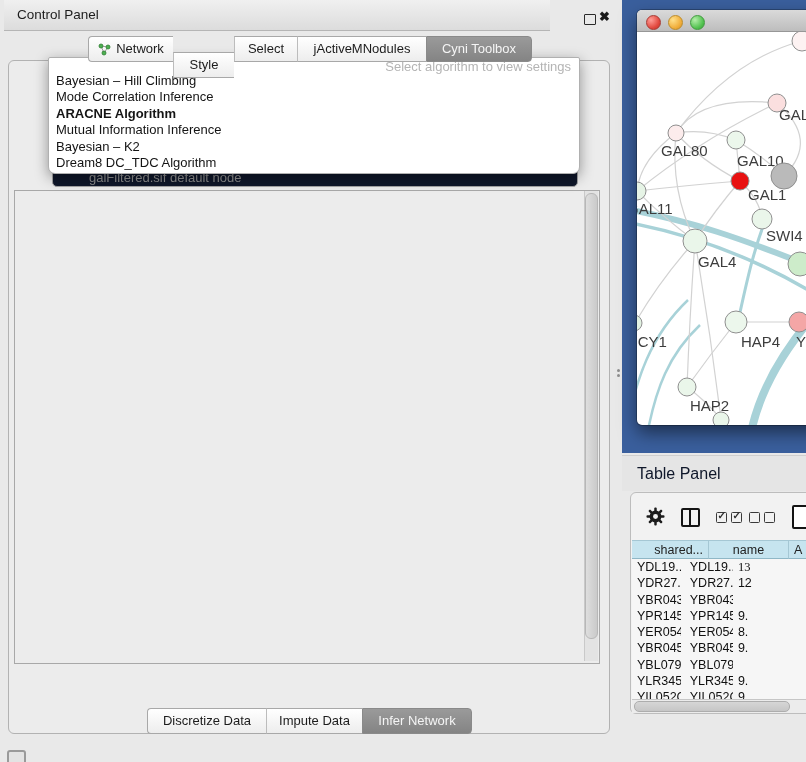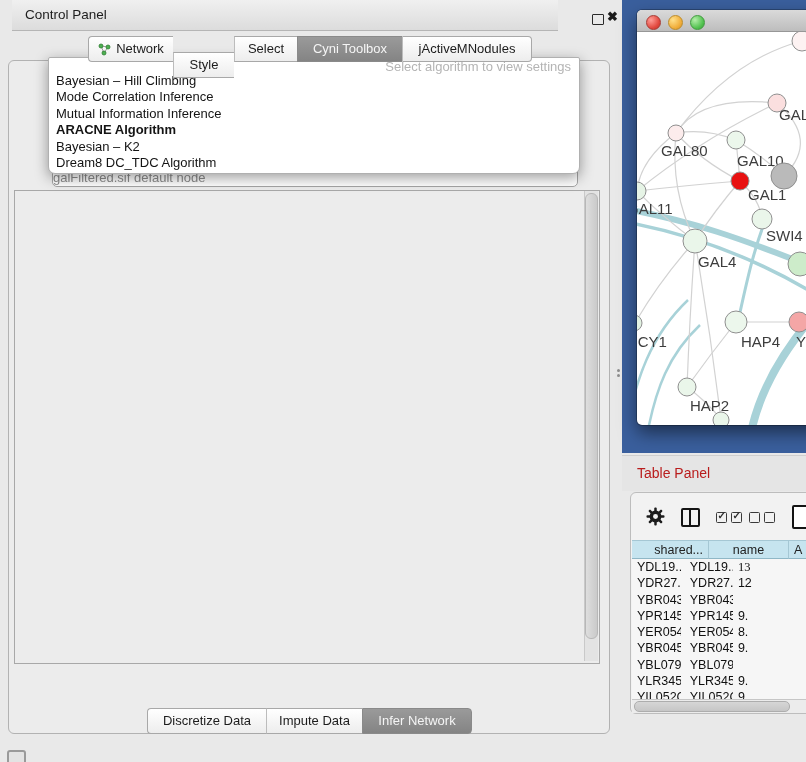--- a/index.html
+++ b/index.html
@@ -2,39 +2,39 @@
 <html><head>
 <meta charset="utf-8">
 <style>
   html,body{margin:0;padding:0;}
   #root{position:relative;width:806px;height:762px;overflow:hidden;background:#e9e9e9;
         font-family:"Liberation Sans",sans-serif;-webkit-font-smoothing:antialiased;}
   .abs{position:absolute;}
   .nw{white-space:nowrap;}
 
   
-  .cp-titlebar{left:12px;top:0;width:546px;height:30px;background:linear-gradient(#f0f0f0,#dcdcdc);
+  .cp-titlebar{left:4px;top:0;width:546px;height:30px;background:linear-gradient(#f0f0f0,#dcdcdc);
                border-bottom:1px solid #b5b5b5;}
   .cp-title{left:13px;top:7px;font-size:13.5px;color:#1d1d1d;}
   .float-icon{left:580px;top:14px;width:10px;height:9px;border:1.6px solid #2a2a2a;border-radius:1px;}
   .close-icon{left:595px;top:9px;font-size:13px;font-weight:bold;color:#1a1a1a;}
 
   .tabrow{left:88px;top:36px;height:24px;display:flex;z-index:6;}
   .seg{height:24px;line-height:24px;text-align:center;font-size:13px;color:#1c1c1c;
        background:linear-gradient(#ffffff,#ededed);border-top:1px solid #a8a8a8;border-bottom:1px solid #a8a8a8;
        border-left:1px solid #bcbcbc;display:flex;align-items:center;justify-content:center;gap:5px;}
   .seg:first-child{border-left:1px solid #a8a8a8;border-radius:4px 0 0 4px;}
   .seg:last-child{border-right:1px solid #a8a8a8;border-radius:0 4px 4px 0;}
   .seg.sel{background:linear-gradient(#9a9a9a,#848484);color:#f5f5f5;border-color:#8a8a8a;}
 
   .cp-body{left:8px;top:60px;width:600px;height:672px;background:#ececec;border:1px solid #b2b2b2;
            border-radius:6px;z-index:1;}
 
-  .net-sel{left:52px;top:167px;width:526px;height:20px;background:#ffffff;border:1px solid #a5a5a5;
-           border-radius:5px;z-index:2;font-size:13px;color:#8e8e8e;line-height:20px;
+  .net-sel{left:52px;top:167px;width:526px;height:20px;background:#0f172a;border:1px solid #a5a5a5;
+           border-radius:5px;z-index:2;font-size:13px;color:#8e8e8e;line-height:20px;padding-left:36px;
            box-sizing:border-box;}
 
   .popup{left:48px;top:57px;width:530px;height:115px;background:#fff;border:1px solid #b0b0b0;
          border-radius:2px 2px 7px 7px;box-shadow:0 4px 14px rgba(0,0,0,0.38);z-index:5;}
   .popup-ph{position:absolute;top:1px;right:8px;font-size:13px;color:#b4b4b4;}
   .menu-items{position:absolute;left:0;top:15px;width:100%;}
   .menu-item{height:16.4px;line-height:16.4px;font-size:13px;color:#141414;padding-left:7px;white-space:nowrap;}
   .menu-item.bold{font-weight:bold;}
 
   .scrollpane{left:14px;top:190px;width:584px;height:472px;border:1px solid #a8a8a8;background:#ececec;
@@ -89,21 +89,21 @@
   .net-win{left:637px;top:10px;width:200px;height:415px;background:#fff;border-radius:5px 0 0 5px;
            box-shadow:0 8px 18px rgba(0,0,0,0.5),0 0 0 1px rgba(0,0,0,0.25);}
   .net-titlebar{position:absolute;left:0;top:0;width:100%;height:22px;border-radius:5px 0 0 0;
                 background:linear-gradient(#dadada,#bdbdbd);border-bottom:1px solid #979797;box-sizing:border-box;}
   .tl{position:absolute;top:4.5px;width:13px;height:13px;border-radius:50%;}
   .tl.red{left:9px;background:radial-gradient(circle at 4px 4px,#ff9d96,#e0463c 65%,#bc382f);border:1px solid #a83a33;}
   .tl.yel{left:31px;background:radial-gradient(circle at 4px 4px,#ffe08a,#f0ac38 65%,#cf8f2a);border:1px solid #bc8c2c;}
   .tl.grn{left:53px;background:radial-gradient(circle at 4px 4px,#b4eeaa,#51c14f 65%,#3f9e3e);border:1px solid #429c40;}
 
   .tp-strip{left:622px;top:455px;width:184px;height:35px;background:#e5e5e5;border-top:1px solid #cfcfcf;}
-  .tp-title{left:637px;top:465px;font-size:14px;color:#b91c1c;}
+  .tp-title{left:637px;top:465px;font-size:16px;color:#0f172a;}
   .tp-box{left:630px;top:492px;width:190px;height:220px;background:#f2f2f2;border:1px solid #bdbdbd;
           border-radius:6px 0 0 6px;overflow:hidden;}
 
   .colsplit-icon{left:681px;top:508px;width:15px;height:15px;border:2px solid #141414;border-radius:2px;}
   .colsplit-icon::after{content:"";position:absolute;left:6px;top:0;width:2px;height:15px;background:#141414;}
   .cb{display:inline-block;width:9px;height:9px;border:1.6px solid #3a3a3a;border-radius:1.5px;position:relative;}
   .cb.on::after{content:"\2713";position:absolute;top:-3px;left:0.5px;font-size:10px;font-weight:bold;color:#2e2e2e;}
   .doc-icon{left:792px;top:505px;width:15px;height:20px;border:2px solid #141414;border-radius:2px;background:#fff;}
 
   .tbl-head{left:632px;top:540px;height:19px;display:flex;z-index:2;}
@@ -140,39 +140,39 @@
         <circle cx="6" cy="10" r="2" fill="#4caf50" stroke="#2e7d32" stroke-width="0.8"></circle>
       </svg>
       <span>Network</span>
     </div>
     <div class="seg" style="width:60px;margin-top:16px;">
       <span>Style</span>
       </div>
     <div class="seg" style="width:62px;">
       <span>Select</span>
       </div>
+    <div class="seg" style="width:128px;">
+      <span>jActiveMNodules</span>
+      </div>
     <div class="seg sel" style="width:104px;">
       <span>Cyni Toolbox</span>
-      </div>
-    <div class="seg" style="width:128px;">
-      <span>jActiveMNodules</span>
       </div>
   </div>
 
   <div class="abs cp-body"></div>
 
   <div class="abs net-sel nw">galFiltered.sif default node</div>
 
   <div class="abs popup">
     <div class="popup-ph nw">Select algorithm to view settings</div>
     <div class="menu-items" id="algo-menu">
         <div class="menu-item">Bayesian – Hill Climbing</div>
         <div class="menu-item">Mode Correlation Inference</div>
+        <div class="menu-item bold">ARACNE Algorithm</div>
         <div class="menu-item">Mutual Information Inference</div>
-        <div class="menu-item bold">ARACNE Algorithm</div>
         <div class="menu-item">Bayesian – K2</div>
         <div class="menu-item">Dream8 DC_TDC Algorithm</div>
       </div>
   </div>
 
   <div class="abs scrollpane"></div>
   <div class="abs vsb-track"></div>
   <div class="abs vsb-thumb"></div>
 
   <div class="abs grp" style="left:20px;top:198px;width:560px;height:460px;"></div>

